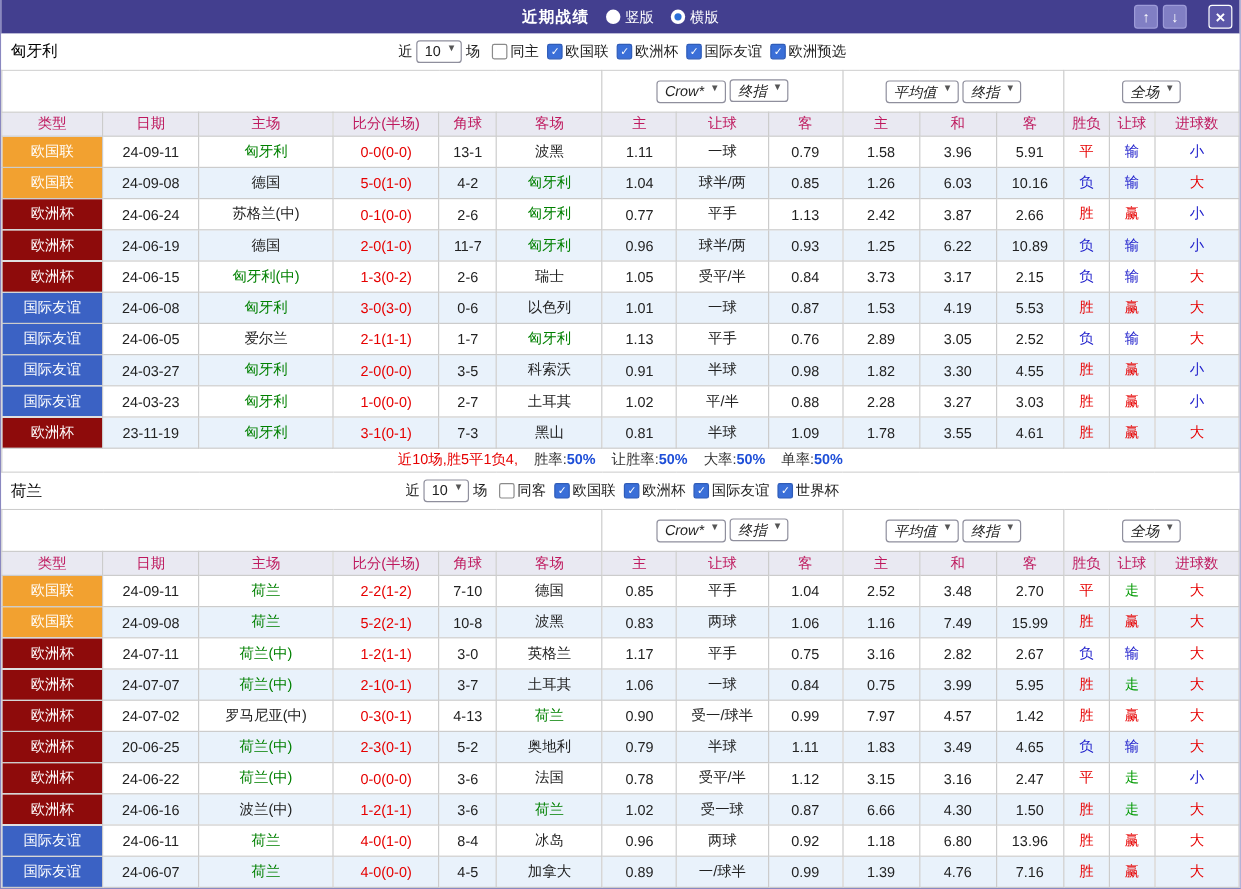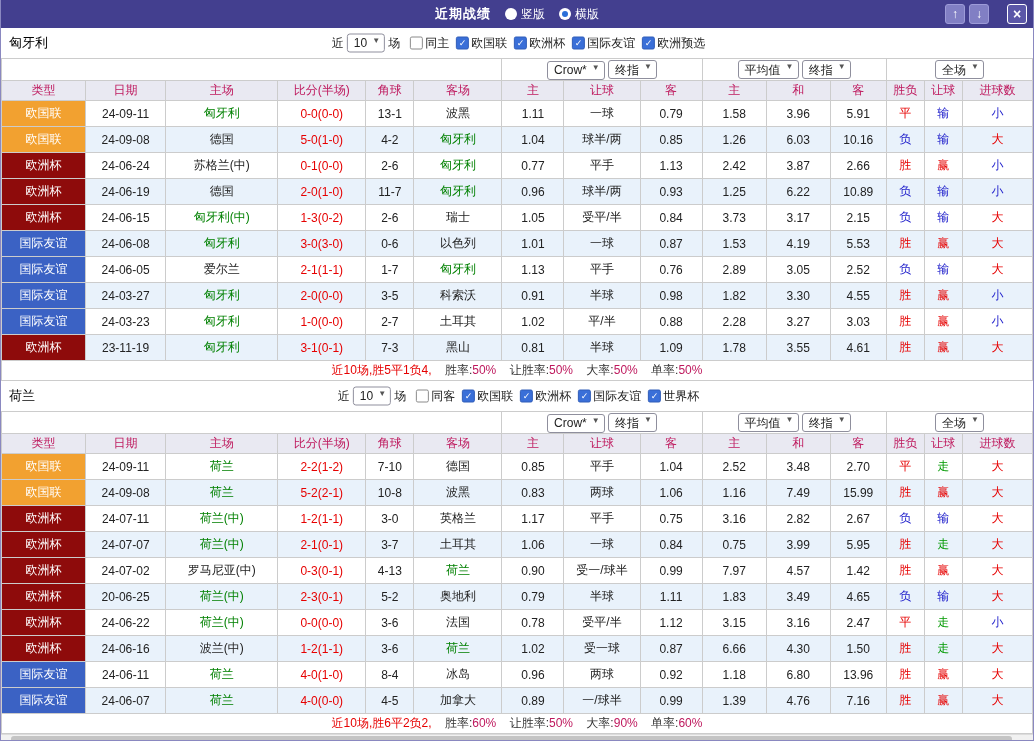--- a/index.html
+++ b/index.html
@@ -30,35 +30,35 @@
   .chk-label { display:inline-flex; align-items:center; margin-left:7px; cursor:pointer; }
   .chk { width:13px; height:13px; border-radius:2px; display:inline-flex; align-items:center; justify-content:center;
          font-size:9px; line-height:1; margin-right:2px; }
   .chk.checked { background:#3a6fd8; border:1px solid #2f5cb8; color:#fff; }
   .chk.unchecked { background:#fff; border:1px solid #8a8a8a; }
   .league-filters { display:inline-flex; align-items:center; }
 
   
   table.grid { width:100%; border-collapse:collapse; table-layout:fixed; }
   .grid th, .grid td { border:1px solid #cccccc; text-align:center; white-space:nowrap; overflow:hidden; padding:0 2px; font-size:12px; font-weight:normal; }
-  tr.dd-row { height:22px; }
+  tr.dd-row { height:35px;font-style:italic; }
   tr.dd-row td { background:#fff; }
   tr.head-row { height:20px; }
   tr.head-row th { background:#e9e9f2; color:#be185d; }
   tbody tr { height:26px; }
   tbody tr:nth-child(even) td { background:#e9f2fb; }
   td.badge { color:#fff; }
   td.score { color:#e60000; }
   .focus-team { color:#008000; }
   tfoot tr { height:20px; }
   tfoot td { border:1px solid #ccc; background:#fff; }
   .record { color:#e60000; }
   .stat { margin-left:10px; }
   .s-lbl { color:#333; }
-  .s-val { color:#be185d; }
+  .s-val { color:#1d4ed8;font-weight:bold; }
 
   
   .hscroll { height:9px; background:#f1f1f1; border-top:1px solid #dcdcdc; position:relative; }
   .hscroll .thumb { position:absolute; top:1px; left:1%; width:97%; height:7px; background:#c4c4c4; border-radius:3px; }
 </style>
 </head>
 <body>
 
 <div class="page">
 

